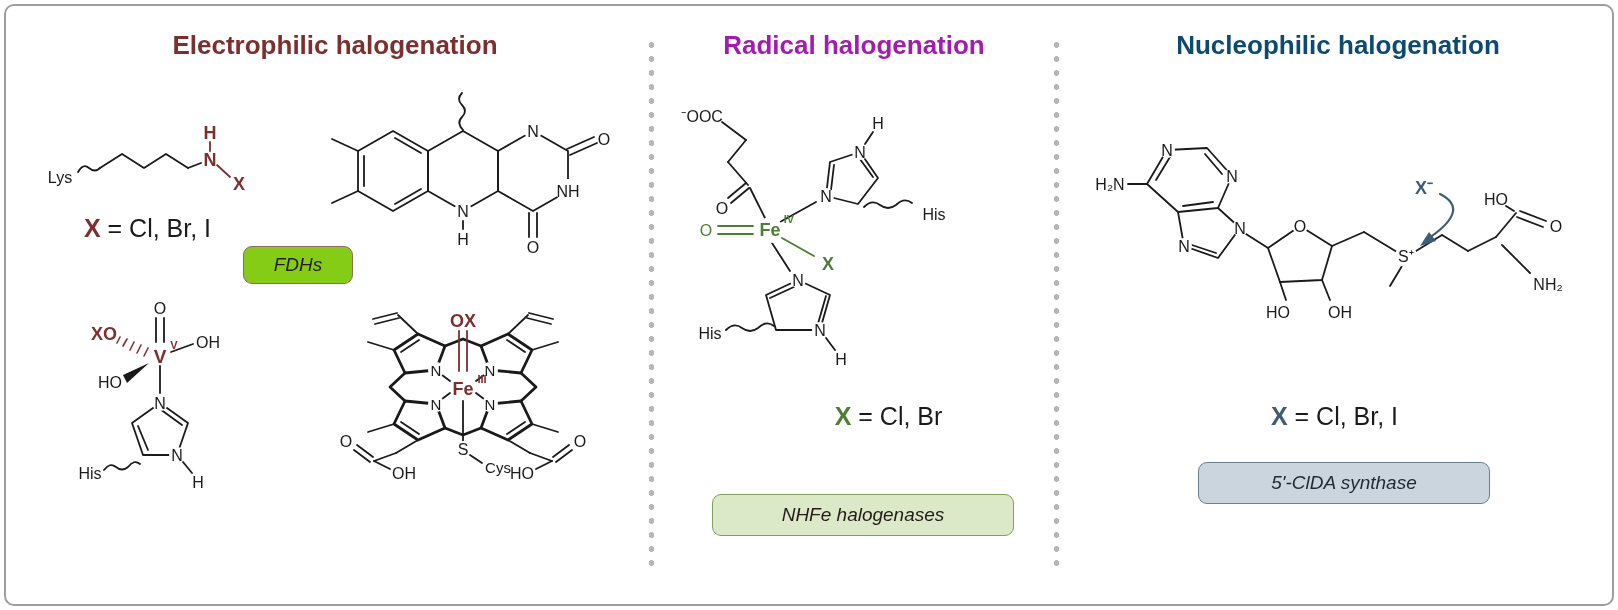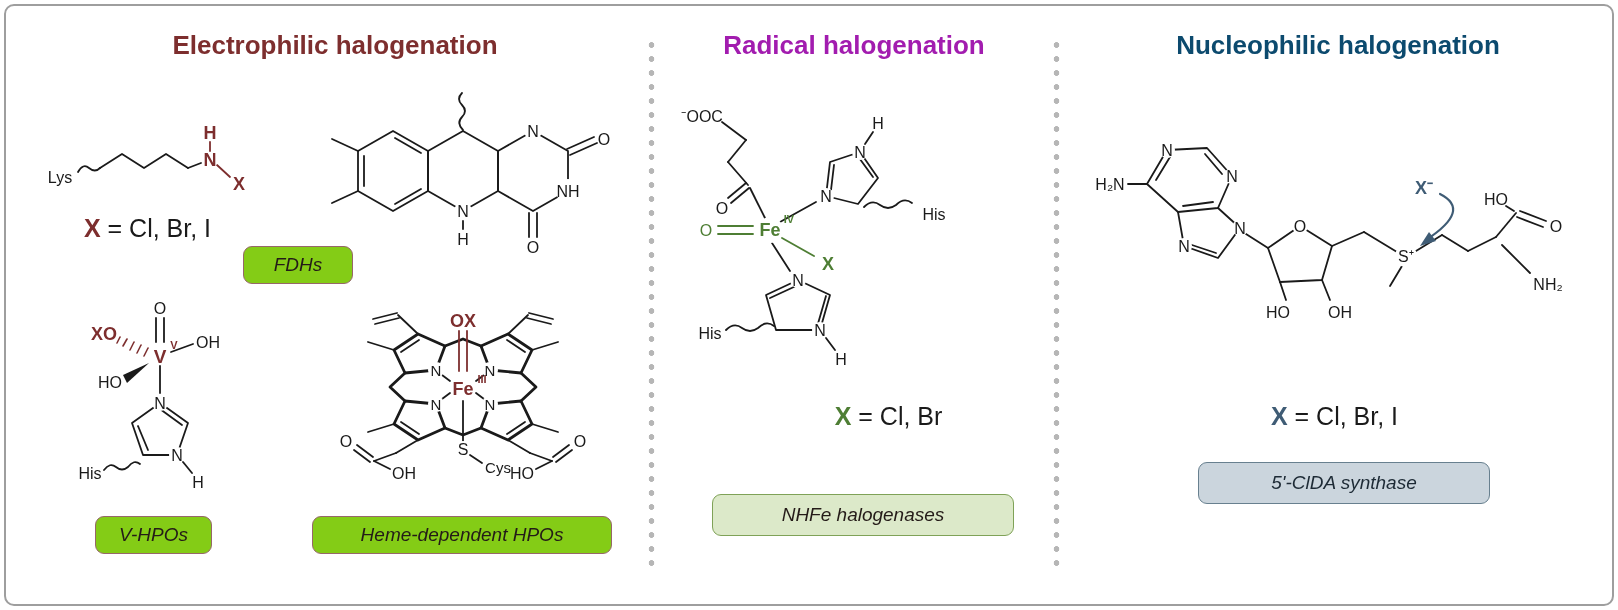--- a/index.html
+++ b/index.html
@@ -122,21 +122,20 @@
     <text class="at big mar" style="font-size:19px" x="100" y="64">V</text>
     <text class="at sup mar" x="114" y="53">V</text>
     <text class="at" x="148" y="50">OH</text>
     <text class="at" x="50" y="90">HO</text>
     <text class="at" x="100" y="111">N</text>
     <text class="at" x="117" y="163">N</text>
     <text class="at" x="138" y="190">H</text>
     <text class="at" x="30" y="181">His</text>
   </svg>
 
-  <div class="badge badge-pink" style="left:95px;top:516px;width:115px;height:36px;">V-HPOs</div>
 
   <svg style="left:298px;top:295px;" width="330" height="212" viewBox="0 0 330 212">
     <g>
       <path class="bd bd2" d="M138,75 L107,78 L96,55 L120,39 L147,51 Z"></path>
       <path class="bd bd2" d="M192,75 L223,78 L234,55 L210,39 L183,51 Z"></path>
       <path class="bd bd2" d="M138,109 L107,106 L96,129 L120,145 L147,133 Z"></path>
       <path class="bd bd2" d="M192,109 L223,106 L234,129 L210,145 L183,133 Z"></path>
       <path class="bd bd2" d="M107,78 L92,92 L107,106"></path>
       <path class="bd bd2" d="M147,51 L165,44 L183,51"></path>
       <path class="bd bd2" d="M223,78 L238,92 L223,106"></path>
@@ -188,21 +187,20 @@
     <text class="at" style="font-size:15px" x="138" y="109">N</text>
     <text class="at" style="font-size:15px" x="192" y="109">N</text>
     <text class="at" x="48" y="146">O</text>
     <text class="at" x="106" y="178">OH</text>
     <text class="at" x="224" y="178">HO</text>
     <text class="at" x="282" y="146">O</text>
     <text class="at" x="165" y="154">S</text>
     <text class="at" style="font-size:15px" x="200" y="172">Cys</text>
   </svg>
 
-  <div class="badge badge-pink" style="left:312px;top:516px;width:298px;height:36px;">Heme-dependent HPOs</div>
 
   <svg style="left:668px;top:90px;" width="385" height="292" viewBox="0 0 385 292">
     <g>
       <line class="bd" x1="54" y1="32" x2="78" y2="50"></line>
       <line class="bd" x1="78" y1="50" x2="60" y2="72"></line>
       <line class="bd" x1="60" y1="72" x2="80" y2="95"></line>
       <line class="bd" x1="78" y1="93" x2="60" y2="108"></line>
       <line class="bd" x1="81" y1="98" x2="63" y2="113"></line>
       <line class="bd" x1="82" y1="98" x2="97" y2="128"></line>
       <line class="bd gbd" x1="50" y1="136" x2="85" y2="136"></line>

